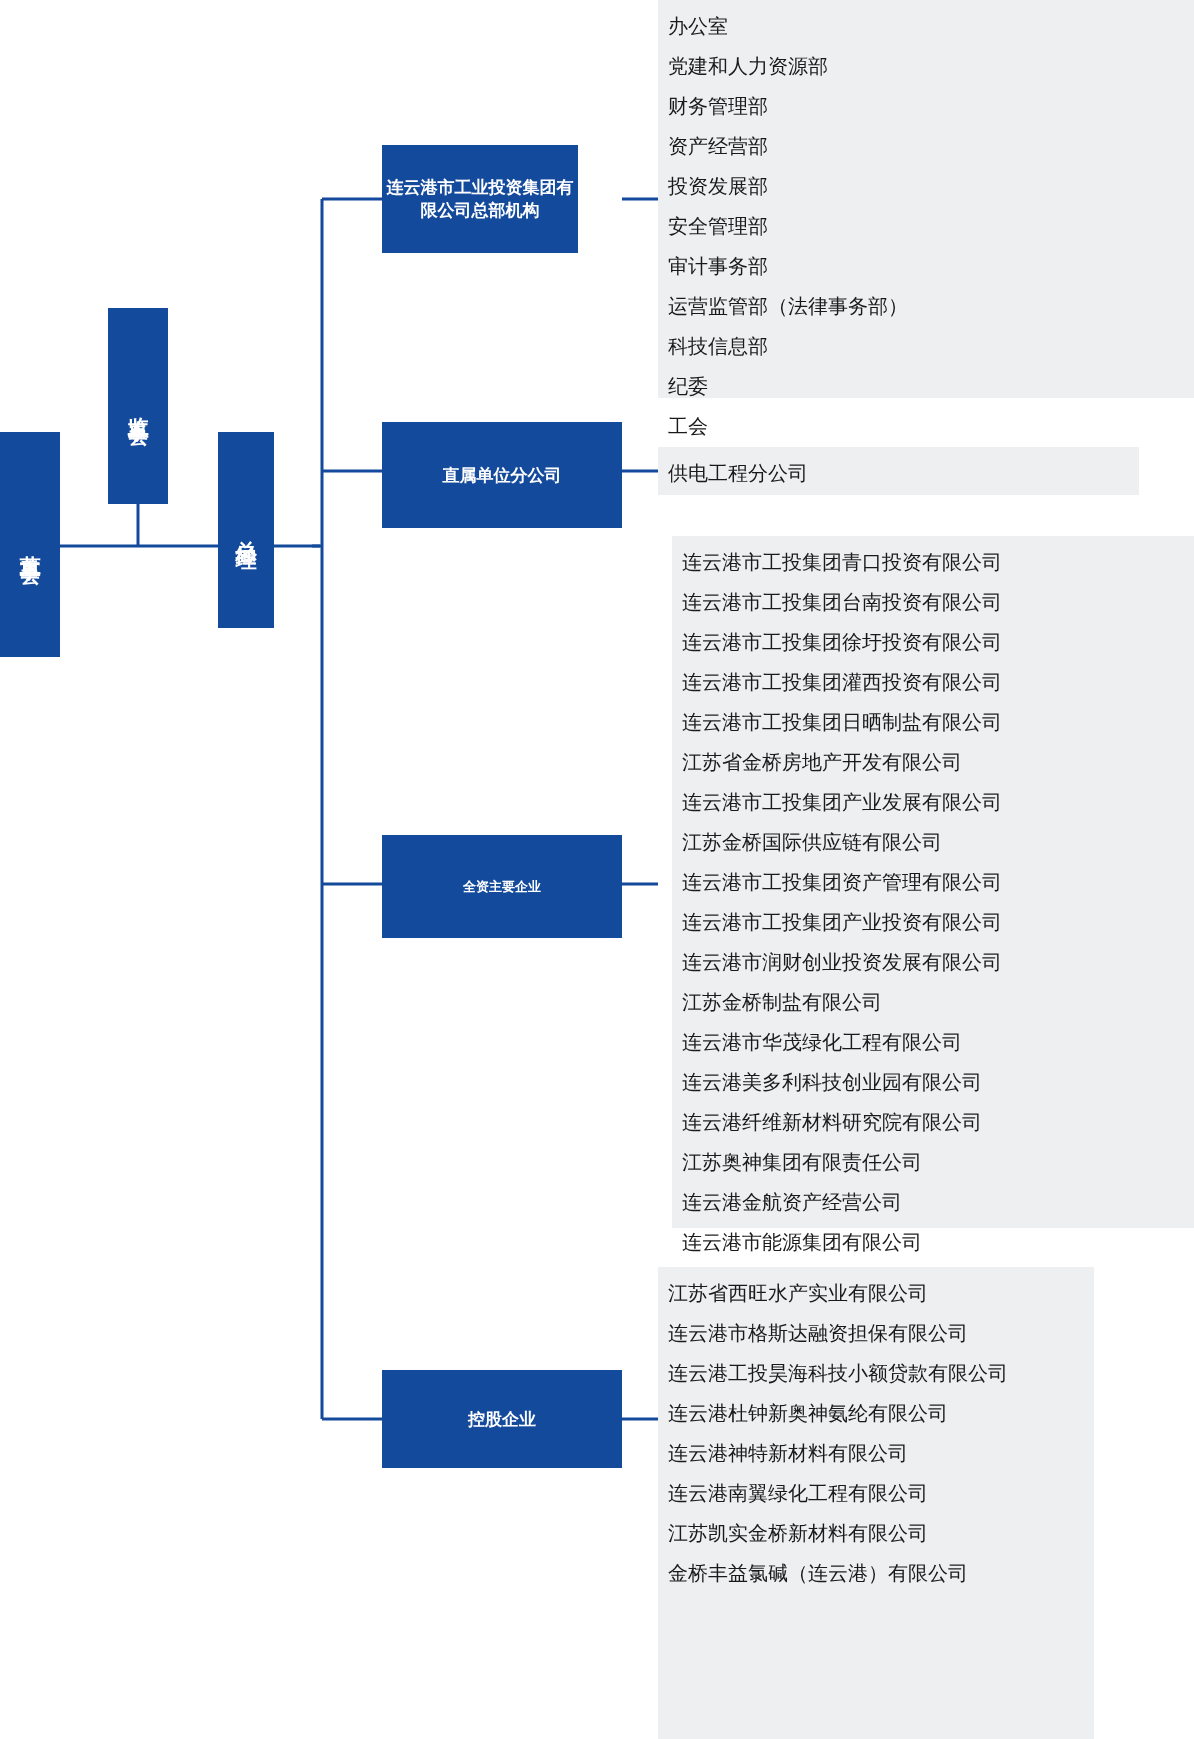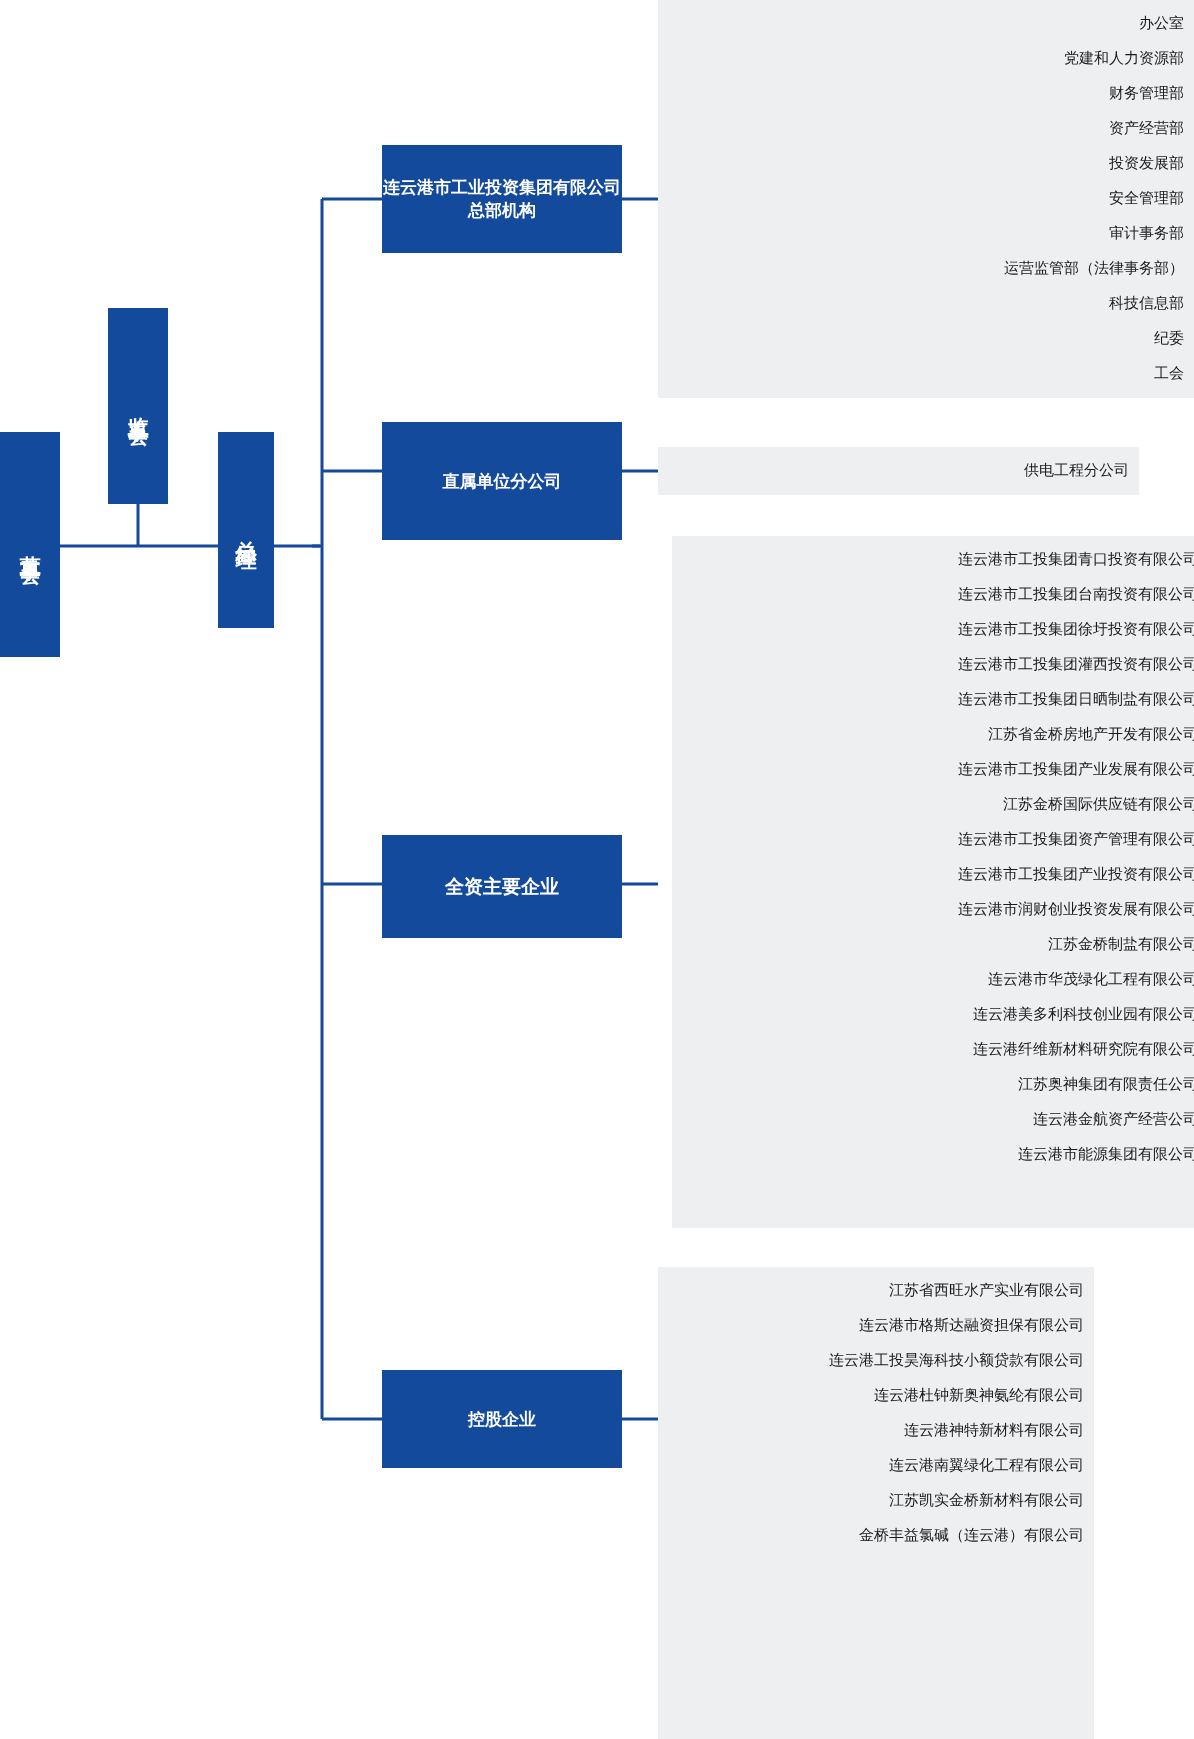--- a/index.html
+++ b/index.html
@@ -36,23 +36,23 @@
     letter-spacing: 4px;
   }
   
   .panel {
     position: absolute;
     background: #eeeff1;
     box-sizing: border-box;
     padding: 6px 10px;
   }
   .panel .row {
-    text-align: right;
+    text-align: left;
     color: #1a1a1a;
-    font-size: 15px;
+    font-size: 20px;
     line-height: 1;
     padding: 10px 0;
     white-space: nowrap;
   }
   
   #wires {
     position: absolute;
     left: 0;
     top: 0;
     width: 1194px;
@@ -92,25 +92,25 @@
       <path d="M622,1419 L658,1419"></path>
     </g>
   </svg>
 
   <div class="bluebox vert" style="left:0px; top:432px; width:60px; height:225px; font-size:21px;">董事会</div>
 
   <div class="bluebox vert" style="left:108px; top:308px; width:60px; height:196px; font-size:21px;">监事会</div>
 
   <div class="bluebox vert" style="left:218px; top:432px; width:56px; height:196px; font-size:21px;">总经理</div>
 
-  <div class="bluebox" style="left:382px; top:145px; width:240px; height:108px; font-size:17px; padding:0 0;">连云港市工业投资集团有限公司总部机构</div>
+  <div class="bluebox" style="left:382px; top:145px; width:196px; height:108px; font-size:17px; padding:0 0;">连云港市工业投资集团有限公司总部机构</div>
 
-  <div class="bluebox" style="left:382px; top:422px; width:240px; height:118px; font-size:17px; padding:0 8px;">直属单位分公司</div>
+  <div class="bluebox" style="left:382px; top:422px; width:240px; height:106px; font-size:17px; padding:0 8px;">直属单位分公司</div>
 
-  <div class="bluebox" style="left:382px; top:835px; width:240px; height:103px; font-size:19px; padding:0 8px;">全资主要企业</div>
+  <div class="bluebox" style="left:382px; top:835px; width:240px; height:103px; font-size:13px; padding:0 8px;">全资主要企业</div>
 
   <div class="bluebox" style="left:382px; top:1370px; width:240px; height:98px; font-size:17px; padding:16px 8px;">控股企业</div>
 
   <div class="panel" style="left:658px; top:0px; width:536px; height:398px;">
       <div class="row">办公室</div>
       <div class="row">党建和人力资源部</div>
       <div class="row">财务管理部</div>
       <div class="row">资产经营部</div>
       <div class="row">投资发展部</div>
       <div class="row">安全管理部</div>

